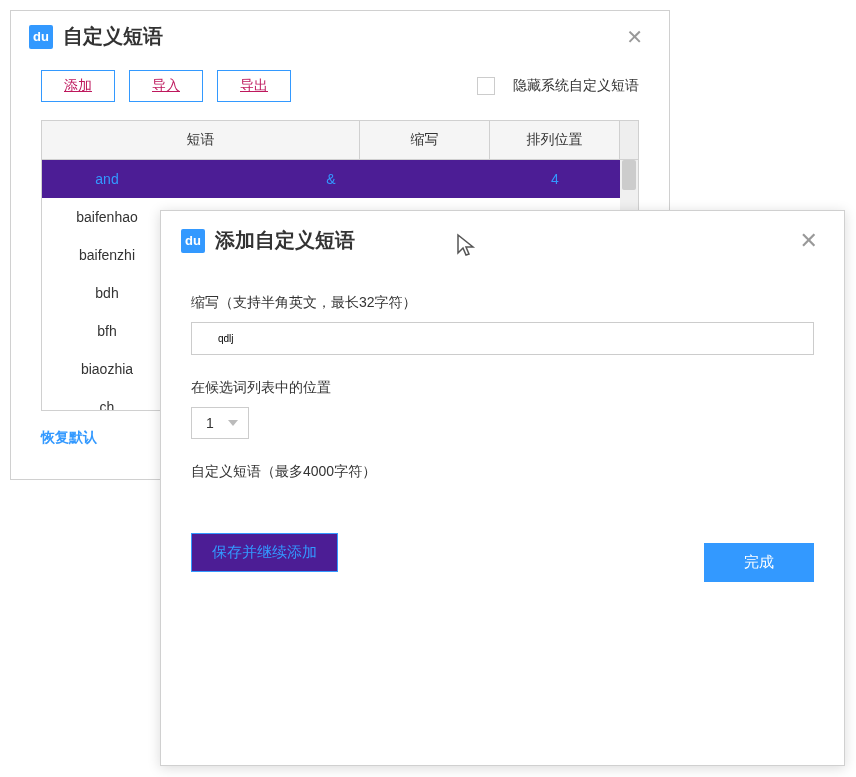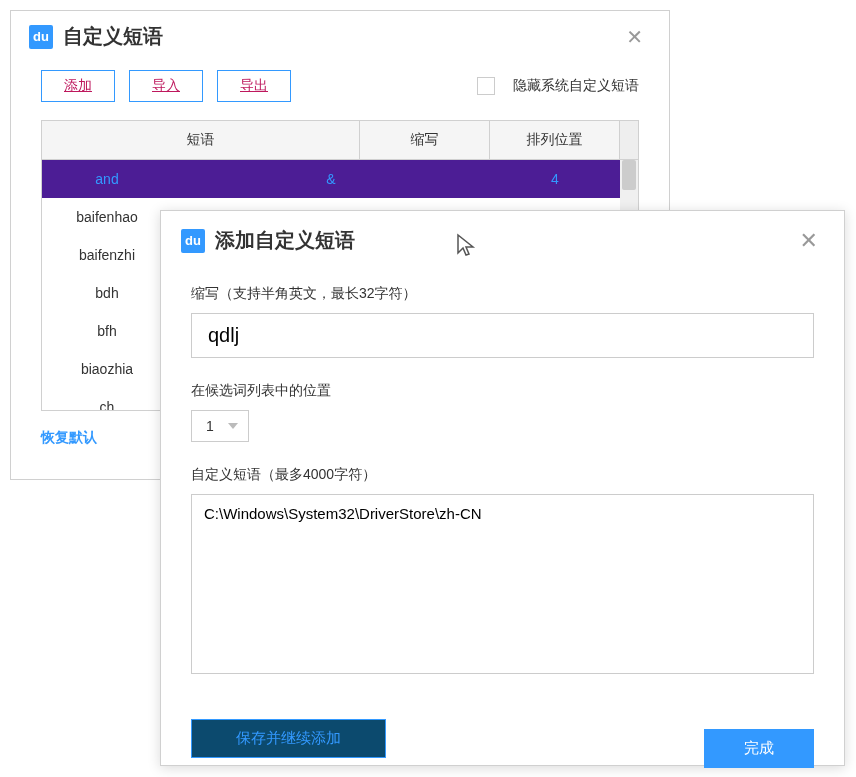--- a/index.html
+++ b/index.html
@@ -171,26 +171,26 @@
       padding: 0 6px;
     }
     .modal-body {
       padding: 10px 30px 20px 30px;
     }
     .form-label {
       font-size: 14px;
       margin-bottom: 10px;
       margin-top: 24px;
     }
-    .form-label:first-child { margin-top: 5px; }
+    .form-label:first-child { margin-top: 14px; }
     .text-input {
       width: 100%;
       border: 1px solid #ccc;
-      padding: 10px 16px;
-      font-size: 20px;
+      padding: 10px 26px;
+      font-size: 10px;
       font-family: inherit;
       outline: none;
     }
     .select-box {
       display: inline-flex;
       align-items: center;
       border: 1px solid #ccc;
       padding: 7px 10px 7px 14px;
       gap: 14px;
       cursor: pointer;
@@ -224,22 +224,22 @@
       color: #fff;
       border: none;
       padding: 10px 40px;
       font-size: 15px;
       cursor: pointer;
       margin-top: 20px;
     }
     .btn-secondary {
       border: 1px solid #3399ff;
       color: #3399ff;
-      background: #0c4a6e;
-      padding: 9px 44px;
+      background: #4c1d95;
+      padding: 9px 20px;
       font-size: 15px;
       cursor: pointer;
     }
     .cursor-arrow {
       position: absolute;
       left: 295px;
       top: 22px;
       pointer-events: none;
     }
   </style>
@@ -337,21 +337,20 @@
     <div class="form-label">缩写（支持半角英文，最长32字符）</div>
     <input class="text-input" type="text" value="qdlj" style="">
     
     <div class="form-label">在候选词列表中的位置</div>
     <div class="select-box">
       <span>1</span>
       <span class="chevron"></span>
     </div>
     
     <div class="form-label">自定义短语（最多4000字符）</div>
-    <textarea class="textarea" style="">C:\Windows\System32\DriverStore\zh-CN</textarea>
   </div>
 
   <div class="modal-footer">
     <button class="btn-secondary">保存并继续添加</button>
     <div class="footer-spacer"></div>
     <button class="btn-primary">完成</button>
   </div>
 </div>
 
 </body></html>

